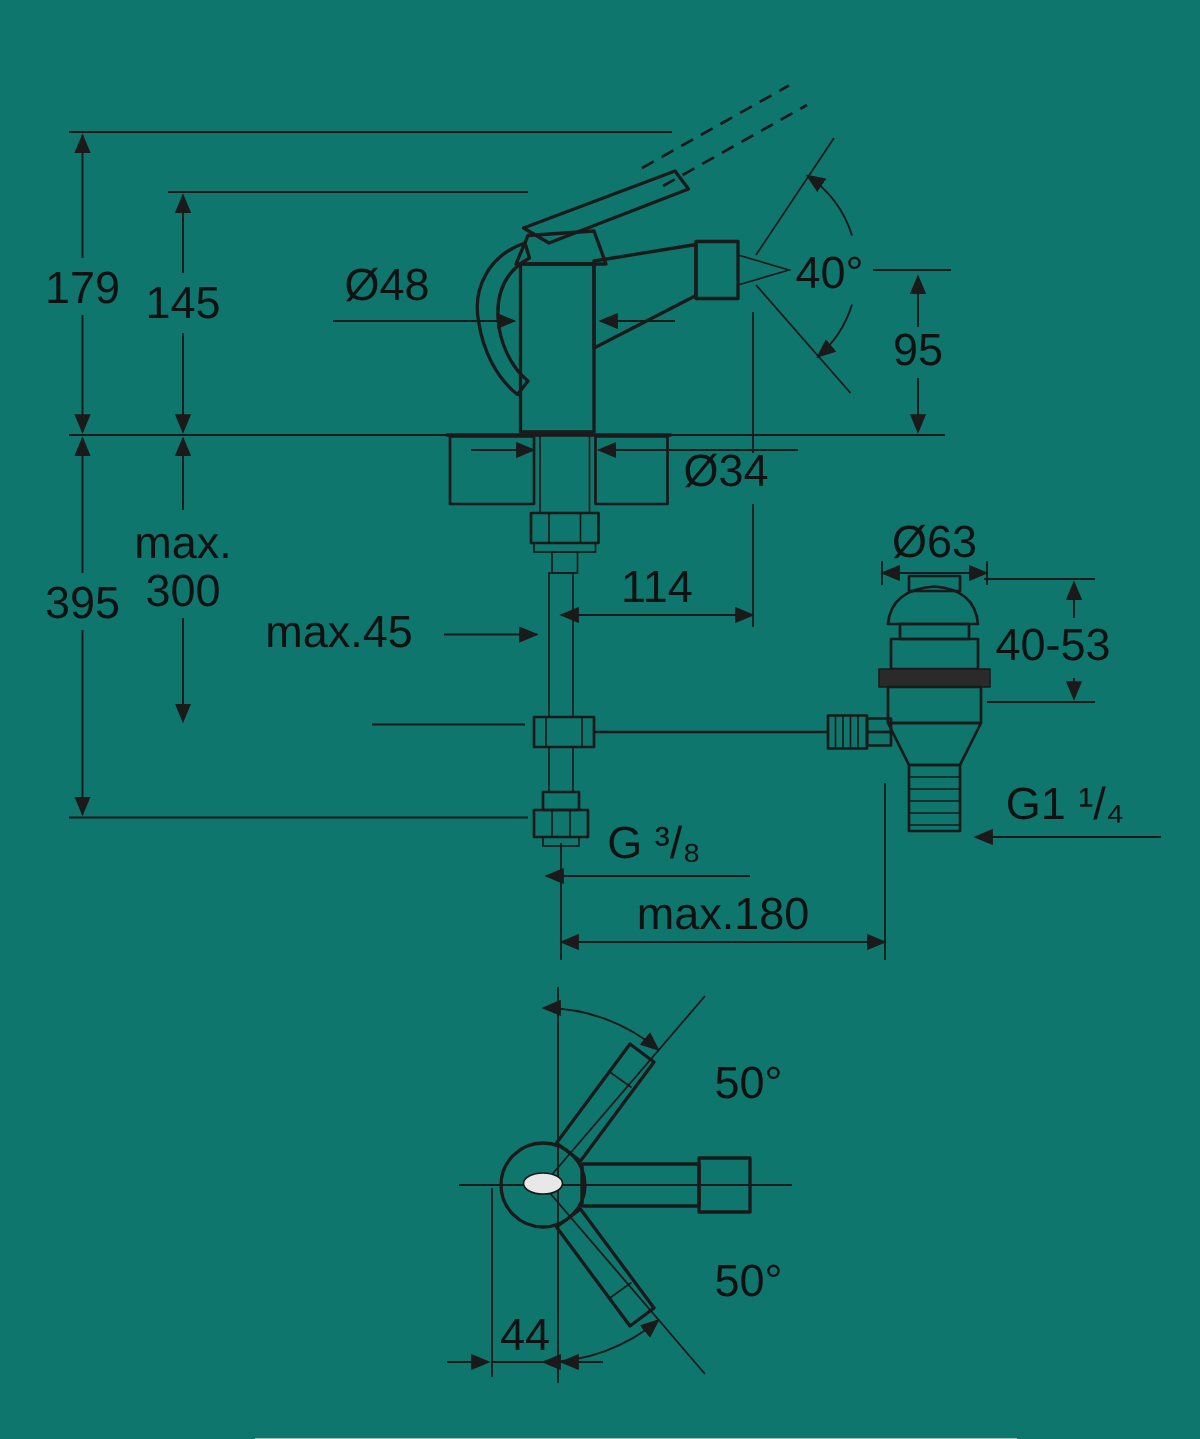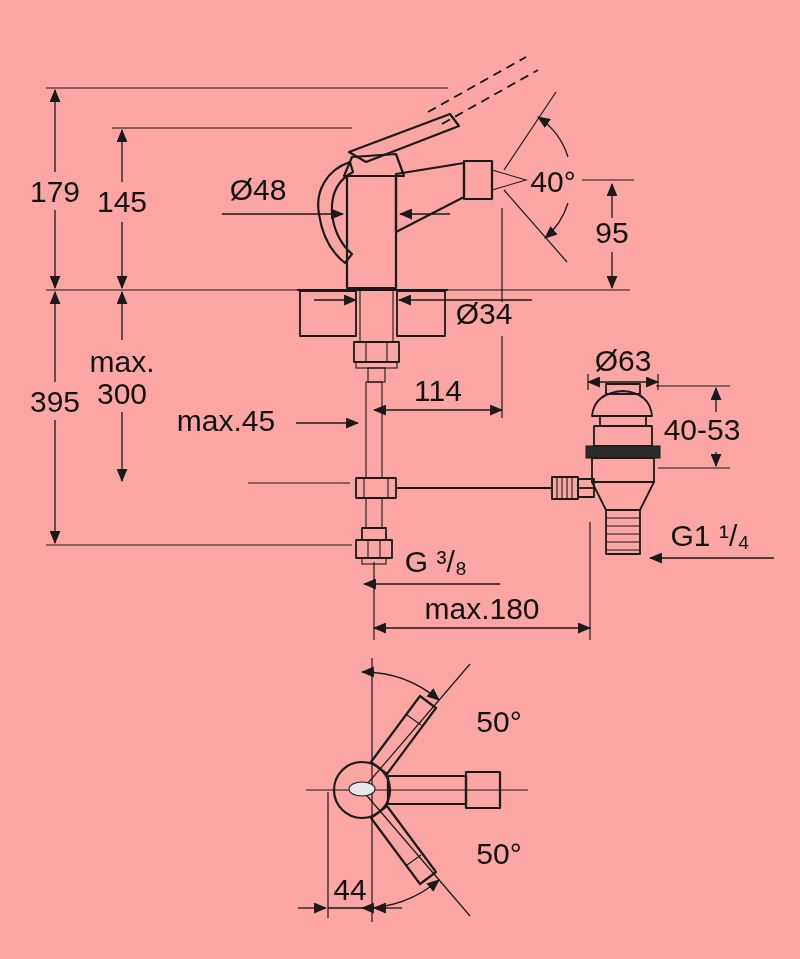--- a/index.html
+++ b/index.html
@@ -1,16 +1,16 @@
 <!DOCTYPE html>
 <html><head>
 <meta charset="utf-8">
 <style>
   html,body{margin:0;padding:0;background:#ffffff;}
-  .sheet{position:relative;width:800px;height:959px;background:#fca5a5;overflow:hidden;}
+  .sheet{position:relative;width:800px;height:959px;background:#0f766e;overflow:hidden;}
   svg{display:block;}
   .o   {fill:none;stroke:#1a1a1a;stroke-width:2.2;stroke-linejoin:round;stroke-linecap:round;}
   .o18 {fill:none;stroke:#1a1a1a;stroke-width:1.8;stroke-linejoin:round;}
   .thin{fill:none;stroke:#1a1a1a;stroke-width:1.1;}
   .d   {fill:none;stroke:#1a1a1a;stroke-width:1.2;}
   .dim {fill:none;stroke:#1a1a1a;stroke-width:1.3;}
   .dash{fill:none;stroke:#1a1a1a;stroke-width:1.8;stroke-dasharray:9 6;}
   text {font-family:"Liberation Sans",sans-serif;font-size:30px;fill:#111;}
   .mid {text-anchor:middle;}
 </style>

